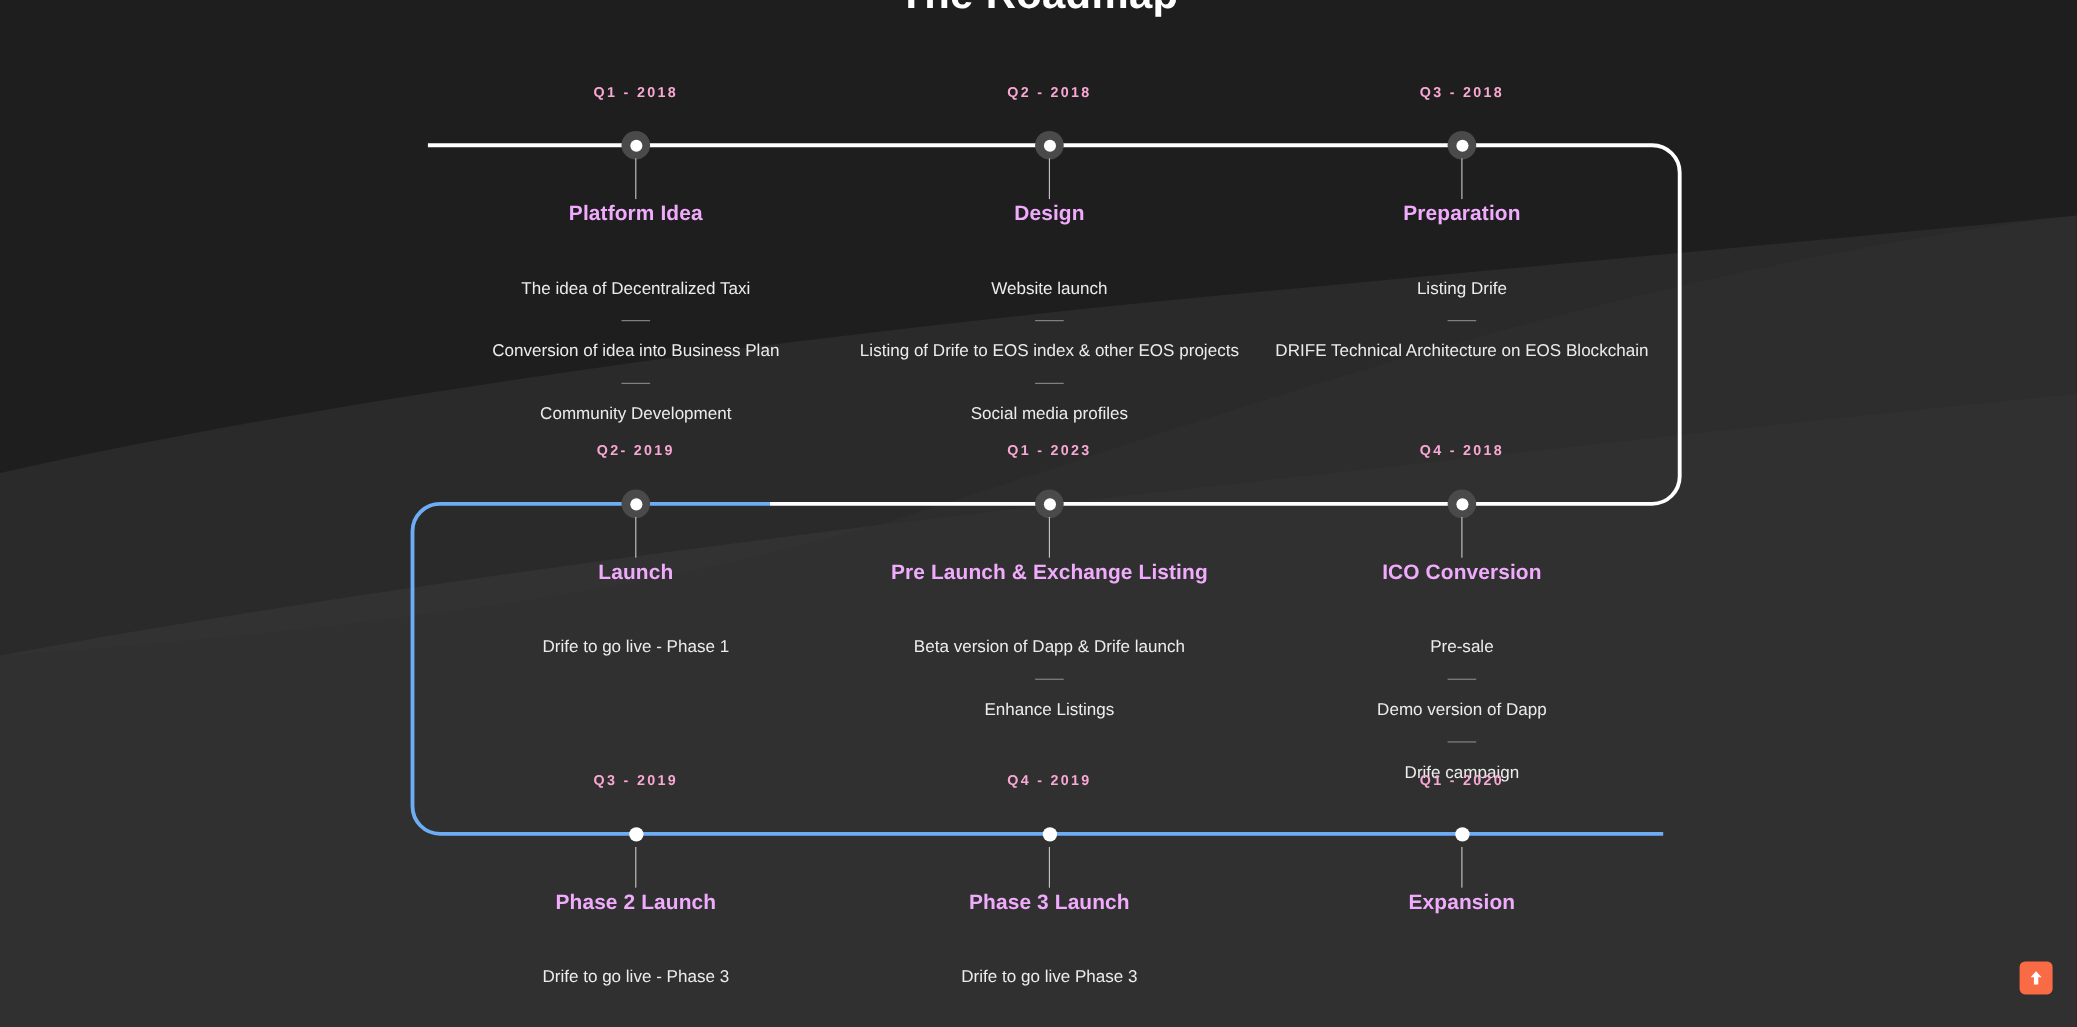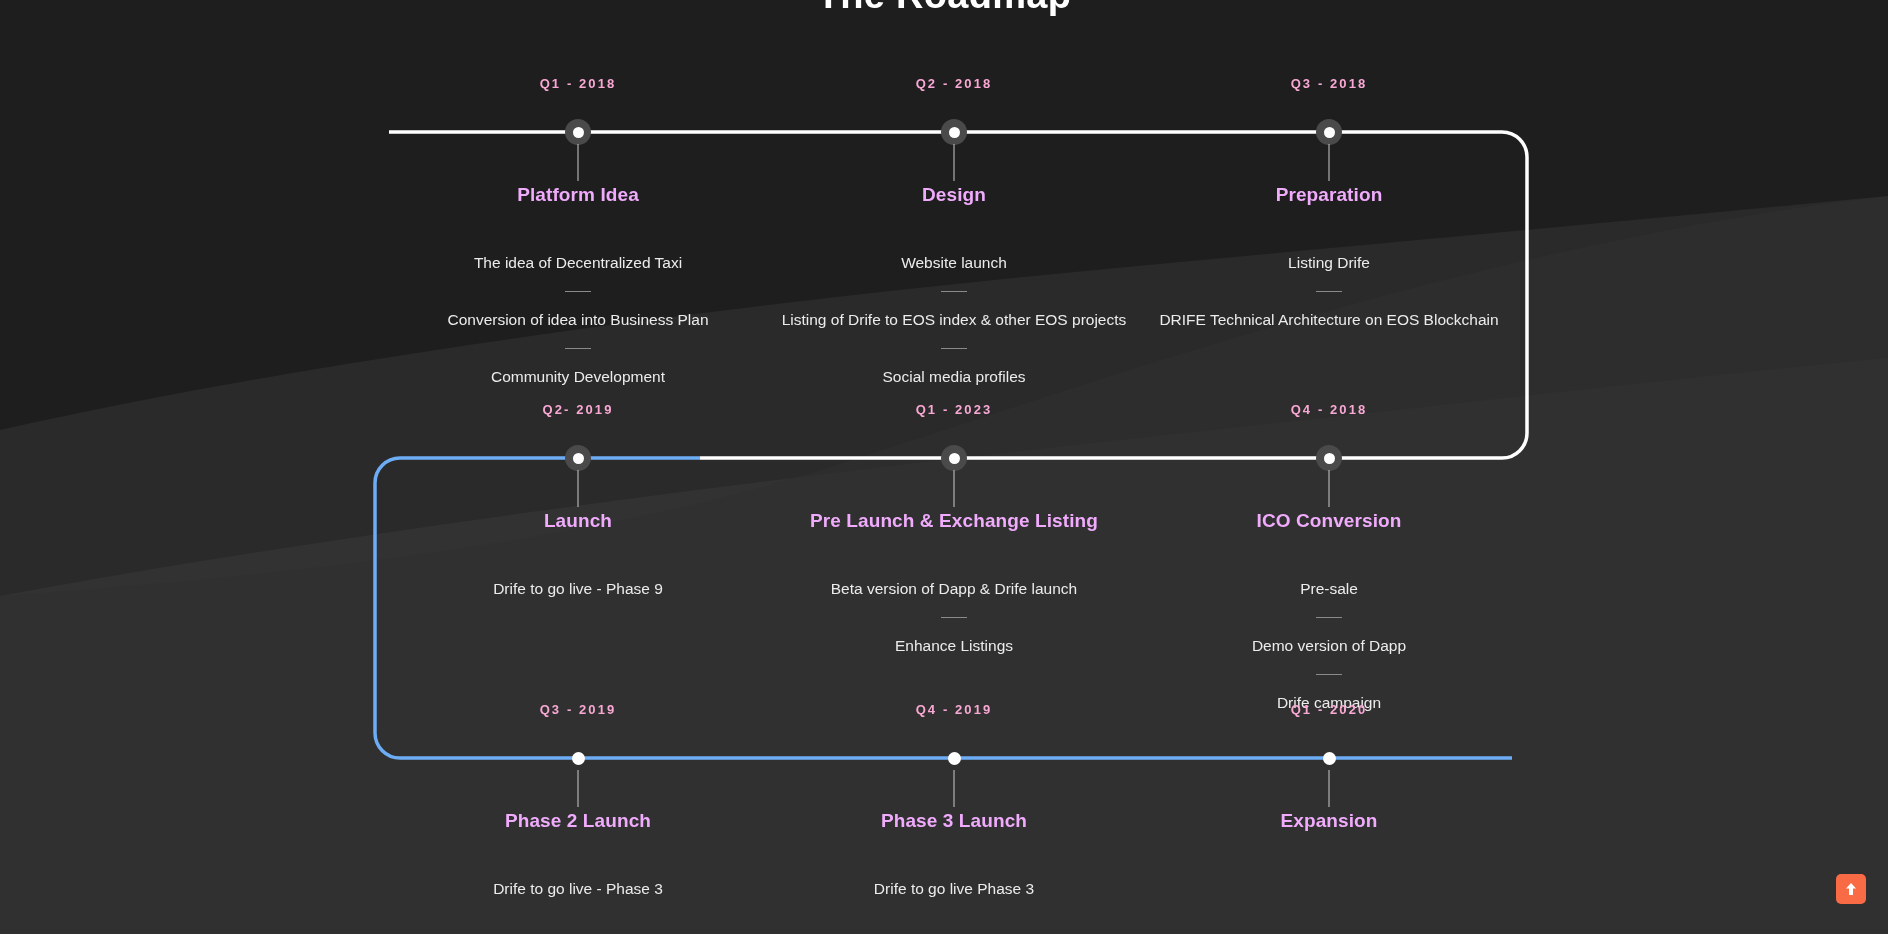--- a/index.html
+++ b/index.html
@@ -246,21 +246,21 @@
 
   <div class="tl-node" style="left:578px;">
     <div class="tl-quarter">Q2- 2019</div>
     <div class="tl-marker ring">
         <span class="dot"></span>
       </div>
     <div class="tl-stem"></div>
     <div class="tl-card">
       <div class="tl-card-title">Launch</div>
       <ul class="tl-items">
-        <li class="tl-item">Drife to go live - Phase 9</li>
+        <li class="tl-item">Drife to go live - Phase 1</li>
       </ul>
     </div>
   </div>
 
   <div class="tl-node" style="left:954px;">
     <div class="tl-quarter">Q1 - 2023</div>
     <div class="tl-marker ring">
         <span class="dot"></span>
       </div>
     <div class="tl-stem"></div>

